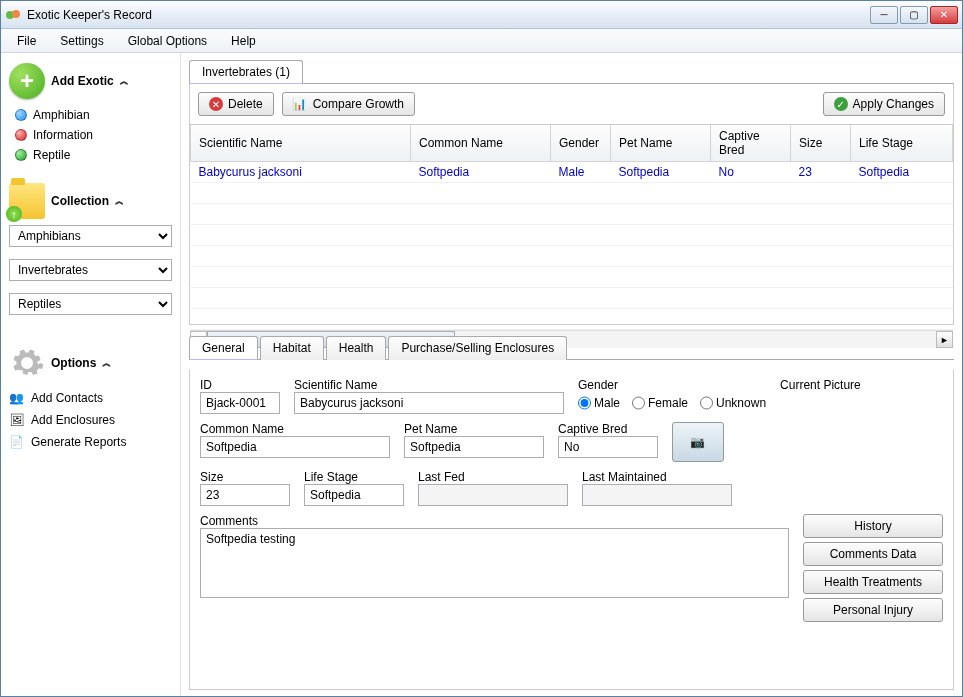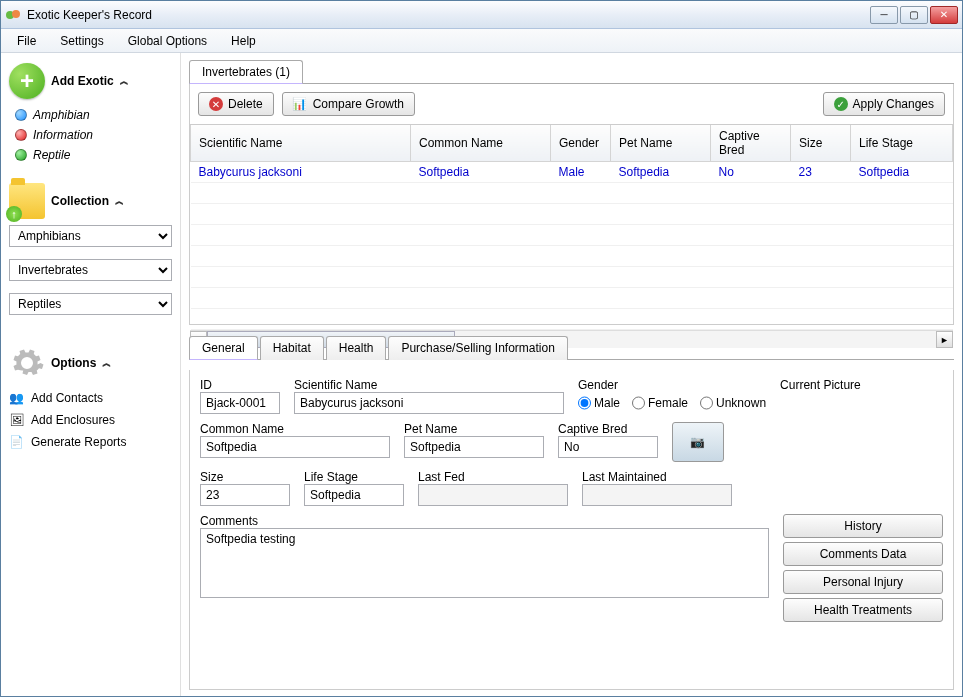--- a/index.html
+++ b/index.html
@@ -25,21 +25,21 @@
 
 .panel { margin-bottom: 18px; }
 .panel-header { display: flex; align-items: center; gap: 6px; margin-bottom: 6px; font-weight: bold; }
 .panel-header .chevrons { font-size: 9px; color: #333; cursor: pointer; }
 .plus-icon { width: 36px; height: 36px; border-radius: 50%; background: radial-gradient(circle at 30% 30%, #a0e060, #4caf20); display: flex; align-items: center; justify-content: center; color: #fff; font-size: 24px; font-weight: bold; box-shadow: 0 1px 2px rgba(0,0,0,0.3); }
 .folder-icon { width: 36px; height: 36px; background: linear-gradient(#ffe680, #f4c430); border-radius: 3px; position: relative; }
 .folder-icon::before { content:''; position:absolute; top:-5px; left:2px; width:14px; height:7px; background:#f4c430; border-radius:2px 2px 0 0; }
 .folder-icon .badge { position:absolute; bottom:-3px; left:-3px; width:16px; height:16px; border-radius:50%; background:radial-gradient(#90e050,#4caf20); color:#fff; font-size:11px; display:flex; align-items:center; justify-content:center; }
 .gear-icon { width: 36px; height: 36px; color: #888; }
 .exotic-list { margin-left: 6px; }
-.exotic-item { display: flex; align-items: center; gap: 6px; padding: 3px 0; cursor: pointer; font-style: italic; }
+.exotic-item { display: flex; align-items: center; gap: 6px; padding: 3px 0; cursor: pointer; }
 .orb { width: 12px; height: 12px; border-radius: 50%; border: 1px solid rgba(0,0,0,0.3); }
 .orb.blue { background: radial-gradient(circle at 30% 30%, #a0d8ff, #1e90ff); }
 .orb.red { background: radial-gradient(circle at 30% 30%, #ffb0b0, #e02020); }
 .orb.green { background: radial-gradient(circle at 30% 30%, #a0f0a0, #20a020); }
 .sidebar select { width: 100%; margin-bottom: 12px; padding: 2px 4px; border: 1px solid #abadb3; background: #fff; height: 22px; }
 .option-item { display: flex; align-items: center; gap: 6px; padding: 3px 0; cursor: pointer; }
 .opt-icon { width: 16px; height: 16px; display:inline-flex; align-items:center; justify-content:center; }
 
 
 .tabs { display: flex; border-bottom: 1px solid #aaa; }
@@ -70,21 +70,21 @@
 .field-row { display:flex; gap:14px; margin-bottom:8px; align-items:flex-start; }
 .field { display:flex; flex-direction:column; gap:0; }
 .field label { font-size: 12px; }
 .field input, .field select, .field textarea { border:1px solid #abadb3; padding:3px 5px; background:#fff; height:22px; }
 .field input[readonly] { background:#f4f4f4; }
 .radio-group { display:flex; gap:12px; align-items:center; }
 .radio-group label { display:flex; align-items:center; gap:3px; }
 .pic-box { width:52px; height:40px; border:1px solid #999; background:linear-gradient(#eef4f8,#c8d8e4); display:flex; align-items:center; justify-content:center; border-radius:3px; }
 textarea { resize:none; height:70px !important; }
 .side-buttons { display:flex; flex-direction:column; gap:4px; margin-left:auto; }
-.side-buttons .btn { width: 160px; justify-content:center; }
+.side-buttons .btn { width: 140px; justify-content:center; }
 .spacer { flex: 1; }
 
 svg { display:block; }
 </style>
 </head>
 <body>
 
 <div class="titlebar">
   <span class="app-icon">
     <svg width="16" height="16" viewBox="0 0 16 16">
@@ -245,21 +245,21 @@
             <div class="thumb"></div>
           </div>
         <div class="arrow">►</div>
       </div>
     </div>
 
     <div class="tabs" style="margin-top:10px">
       <div class="tab active">General</div>
       <div class="tab">Habitat</div>
       <div class="tab">Health</div>
-      <div class="tab">Purchase/Selling Information</div>
+      <div class="tab">Purchase/Selling Enclosures</div>
     </div>
 
     <div class="detail">
       <div class="field-row">
         <div class="field" style="width:80px">
           <label>ID</label>
           <input value="Bjack-0001" style="">
         </div>
         <div class="field" style="width:270px">
           <label>Scientific Name</label>
@@ -330,22 +330,22 @@
           <textarea style="">Softpedia testing</textarea>
         </div>
         <div class="side-buttons">
           <div class="btn">
               <span>History</span>
             </div>
           <div class="btn">
               <span>Comments Data</span>
             </div>
           <div class="btn">
+              <span>Health Treatments</span>
+            </div>
+          <div class="btn">
               <span>Personal Injury</span>
             </div>
-          <div class="btn">
-              <span>Health Treatments</span>
-            </div>
         </div>
       </div>
     </div>
   </div>
 </div>
 
 </body></html>

